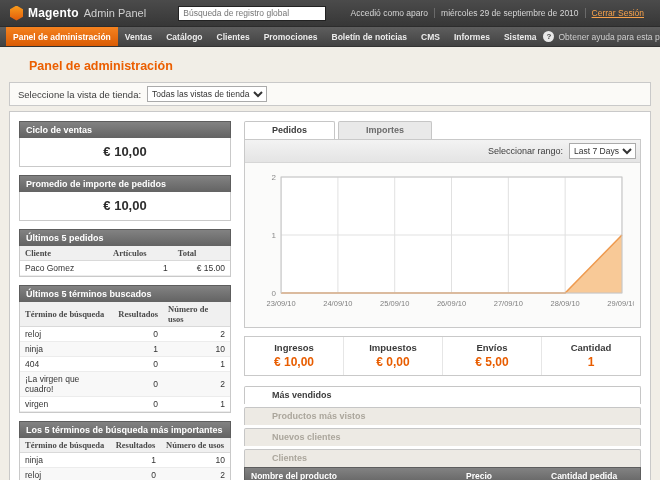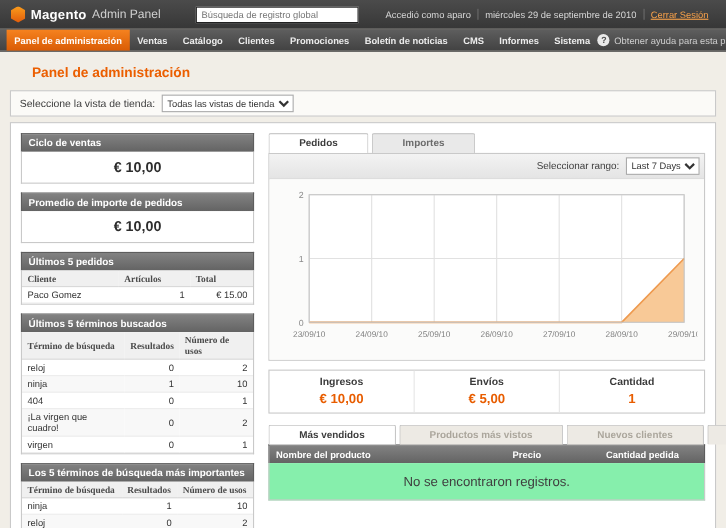--- a/index.html
+++ b/index.html
@@ -99,21 +99,21 @@
     padding:3px 4px; display:flex; justify-content:flex-end; align-items:center;
     gap:6px; font-size:9px; color:#3c3c3c;
   }
   .chart-wrap { background:#fbfbfa; padding:6px 6px 2px; }
   .chart-wrap svg { display:block; width:100%; height:156px; }
   .stats { margin-top:8px; border:1px solid #c9c9c9; background:#fff; display:flex; }
   .stat { flex:1; text-align:center; padding:5px 0 6px; }
   .stat + .stat { border-left:1px solid #e6e6e6; }
   .stat-label { font-weight:bold; color:#3a3a3a; font-size:9.5px; margin-bottom:2px; }
   .stat-value { color:#e85d00; font-weight:bold; font-size:12px; }
-  .bottom-tabs { margin-top:10px; }
+  .bottom-tabs { margin-top:10px;flex-direction:column; }
   .grid-head {
     display:flex; background:linear-gradient(#828282,#636363);
     color:#fff; font-weight:bold; font-size:8.5px; border:1px solid #5d5d5d; border-bottom:none;
   }
   .grid-head > div { padding:3px 6px; }
   .col-product { flex:1; }
   .col-price { width:85px; }
   .col-qty { width:95px; }
   .grid-body {
     border:1px solid #c9c9c9; border-top:none; background:#86efac;
@@ -316,20 +316,24 @@
             </svg>
         </div>
       </div>
 
       <div class="stats">
         <div class="stat">
           <div class="stat-label">Ingresos</div>
           <div class="stat-value">€ 10,00</div>
         </div>
         <div class="stat">
+          <div class="stat-label">Impuestos</div>
+          <div class="stat-value">€ 0,00</div>
+        </div>
+        <div class="stat">
           <div class="stat-label">Envíos</div>
           <div class="stat-value">€ 5,00</div>
         </div>
         <div class="stat">
           <div class="stat-label">Cantidad</div>
           <div class="stat-value">1</div>
         </div>
       </div>
 
       <div class="tabs bottom-tabs">

